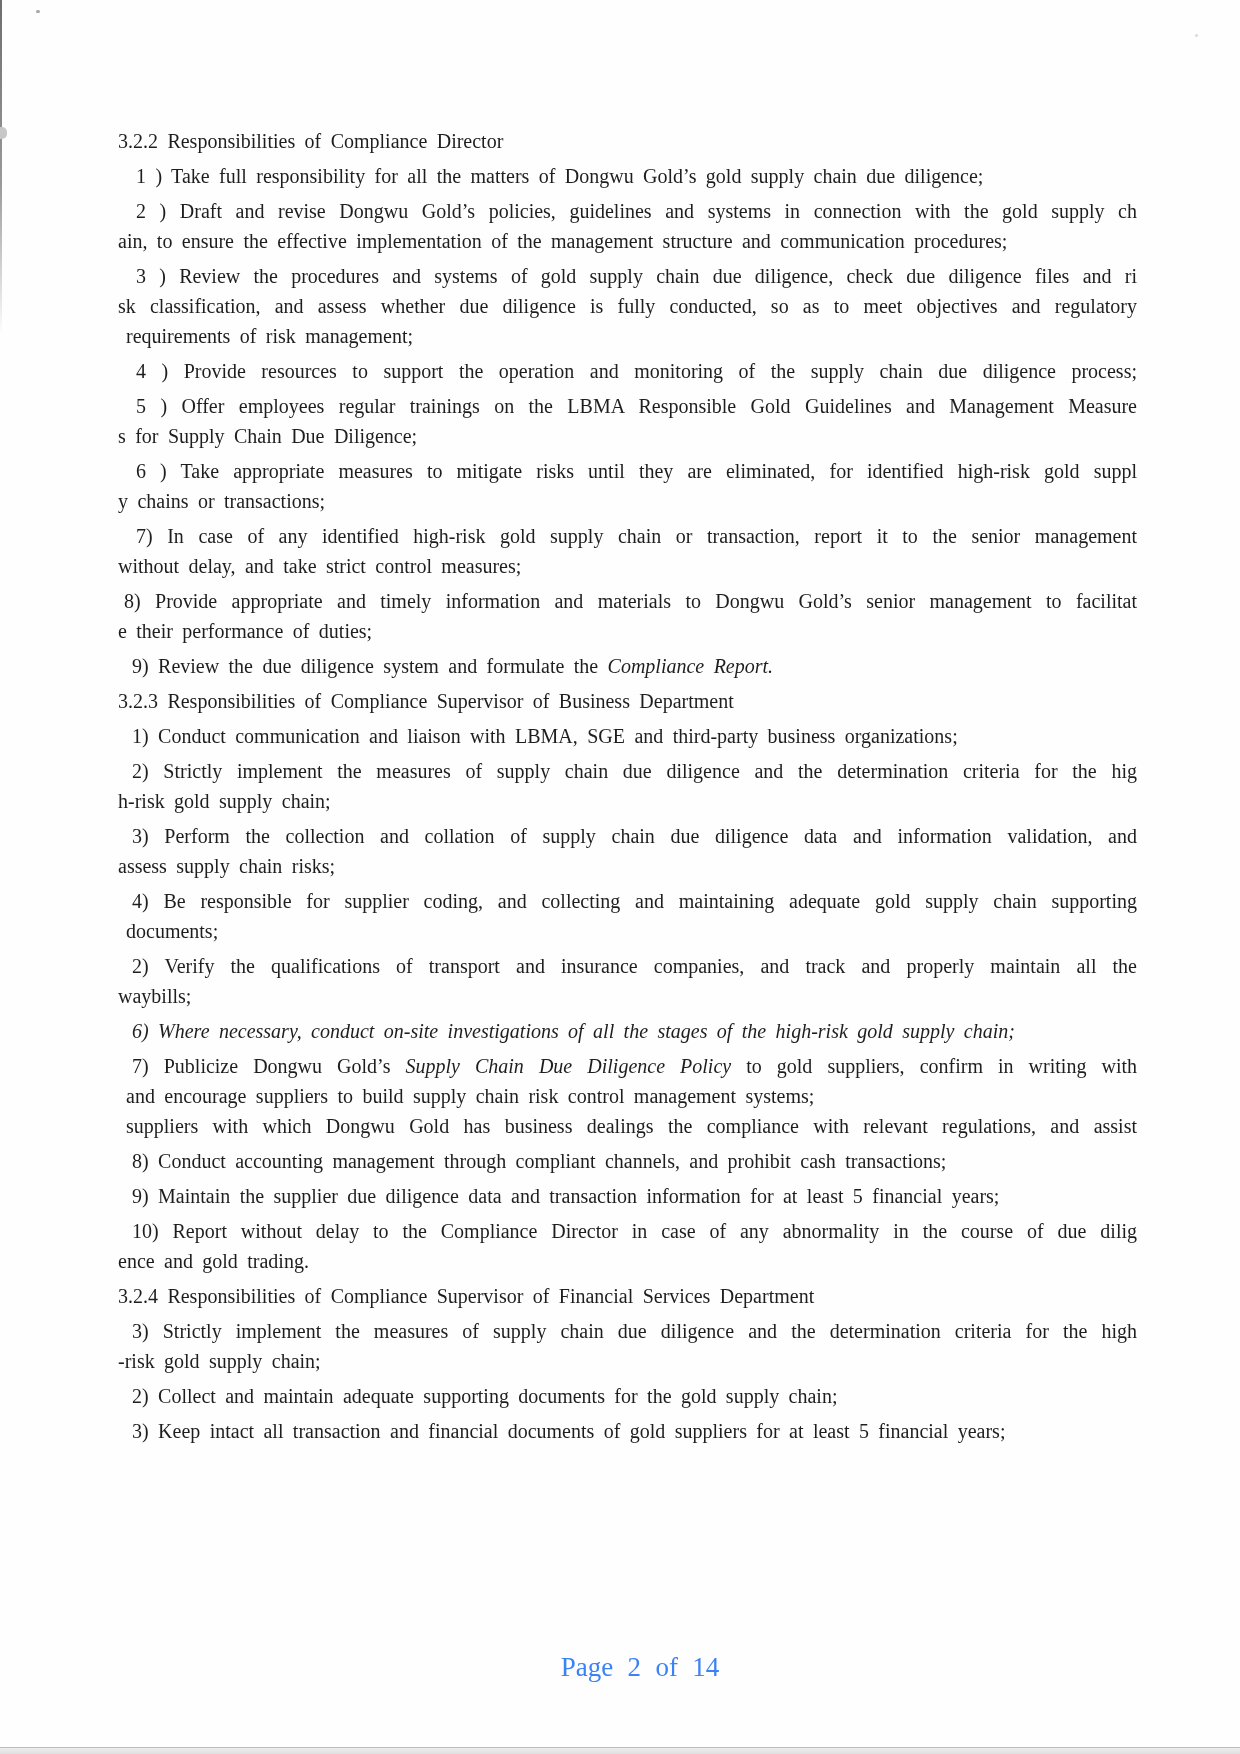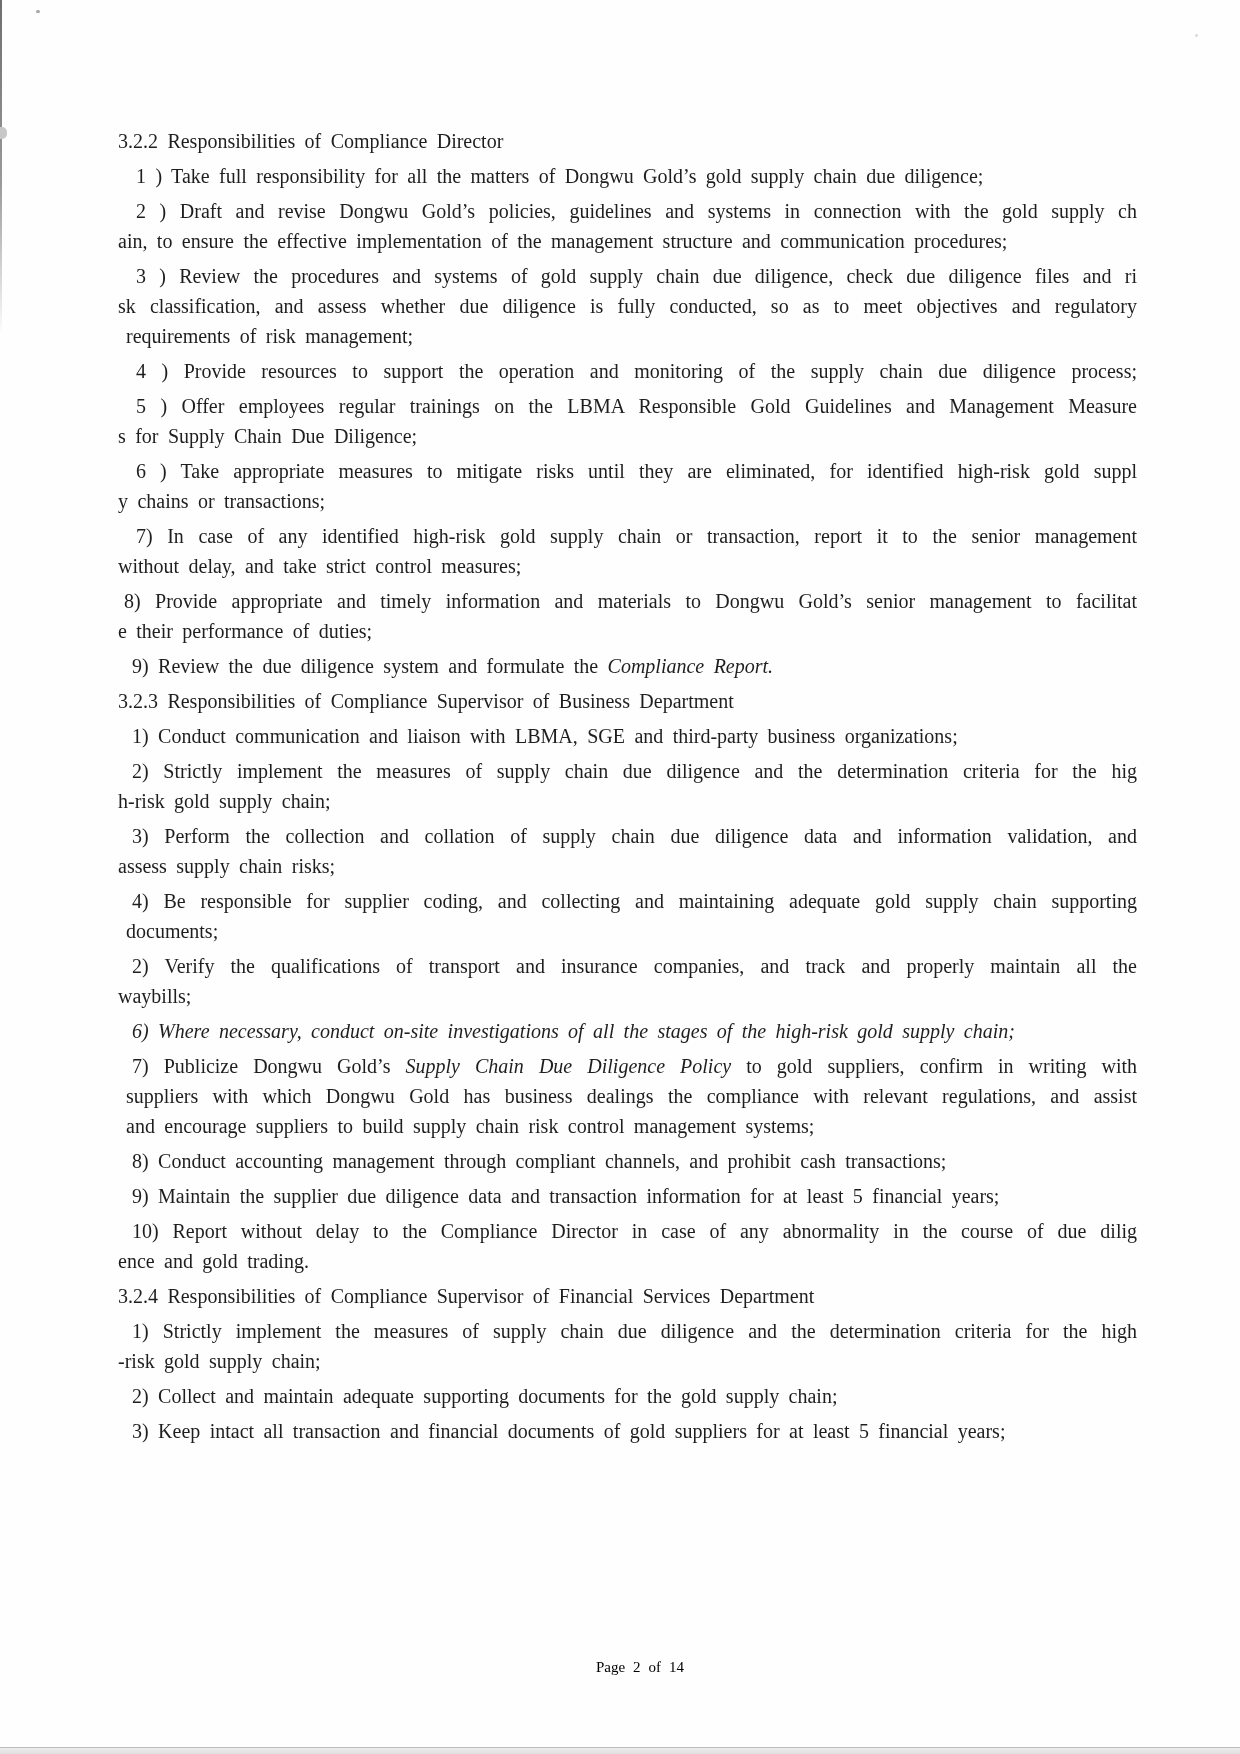--- a/index.html
+++ b/index.html
@@ -35,24 +35,24 @@
     text-align: left;
     word-spacing: 0.22em;
   }
   .it { font-style: italic; }
   .footer {
     position: absolute;
     left: 40px;
     top: 1652px;
     width: 1200px;
     text-align: center;
-    font-size: 15px;
+    font-size: 27px;
     line-height: 30px;
     word-spacing: 0.28em;
-    color: #000000;
+    color: #3b82f6;
   }
   
   .art-dot-tl {
     position: absolute; left: 36px; top: 10px;
     width: 4px; height: 3px; background: #a9a9a9; border-radius: 2px;
   }
   .art-dot-tr {
     position: absolute; left: 1195px; top: 34px;
     width: 3px; height: 3px; background: #d9d9d9; border-radius: 2px;
   }
@@ -140,38 +140,38 @@
       </div>
       <div class="block item">
         <div class="line just" style="padding-left: 14px;"><span>2) Verify the qualifications of transport and insurance companies, and track and properly maintain all the</span></div>
         <div class="line plain"><span>waybills;</span></div>
       </div>
       <div class="block item">
         <div class="line plain" style="padding-left: 14px; font-style: italic;"><span>6) Where necessary, conduct on-site investigations of all the stages of the high-risk gold supply chain;</span></div>
       </div>
       <div class="block item">
         <div class="line just" style="padding-left: 14px;"><span>7) Publicize Dongwu Gold’s </span><span class="it">Supply Chain Due Diligence Policy</span><span> to gold suppliers, confirm in writing with</span></div>
+        <div class="line plain" style="padding-left: 8px;"><span>and encourage suppliers to build supply chain risk control management systems;</span></div>
         <div class="line just" style="padding-left: 8px;"><span>suppliers with which Dongwu Gold has business dealings the compliance with relevant regulations, and assist</span></div>
-        <div class="line plain" style="padding-left: 8px;"><span>and encourage suppliers to build supply chain risk control management systems;</span></div>
       </div>
       <div class="block item">
         <div class="line plain" style="padding-left: 14px;"><span>8) Conduct accounting management through compliant channels, and prohibit cash transactions;</span></div>
       </div>
       <div class="block item">
         <div class="line plain" style="padding-left: 14px;"><span>9) Maintain the supplier due diligence data and transaction information for at least 5 financial years;</span></div>
       </div>
       <div class="block item">
         <div class="line just" style="padding-left: 14px;"><span>10) Report without delay to the Compliance Director in case of any abnormality in the course of due dilig</span></div>
         <div class="line plain"><span>ence and gold trading.</span></div>
       </div>
       <div class="block heading">
         <div class="line plain"><span>3.2.4 Responsibilities of Compliance Supervisor of Financial Services Department</span></div>
       </div>
       <div class="block item">
-        <div class="line just" style="padding-left: 14px;"><span>1) Strictly implement the measures of supply chain due diligence and the determination criteria for the high</span></div>
+        <div class="line just" style="padding-left: 14px;"><span>3) Strictly implement the measures of supply chain due diligence and the determination criteria for the high</span></div>
         <div class="line plain"><span>-risk gold supply chain;</span></div>
       </div>
       <div class="block item">
         <div class="line plain" style="padding-left: 14px;"><span>2) Collect and maintain adequate supporting documents for the gold supply chain;</span></div>
       </div>
       <div class="block item">
         <div class="line plain" style="padding-left: 14px;"><span>3) Keep intact all transaction and financial documents of gold suppliers for at least 5 financial years;</span></div>
       </div>
     </div>
 

